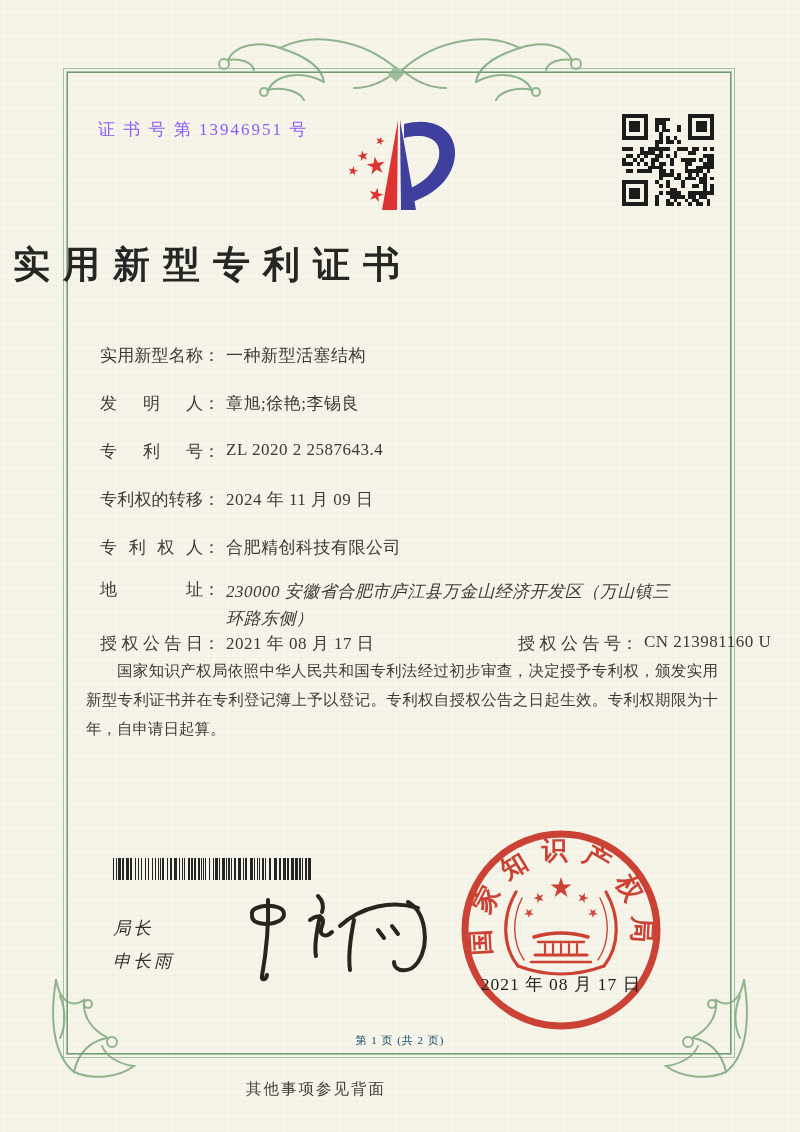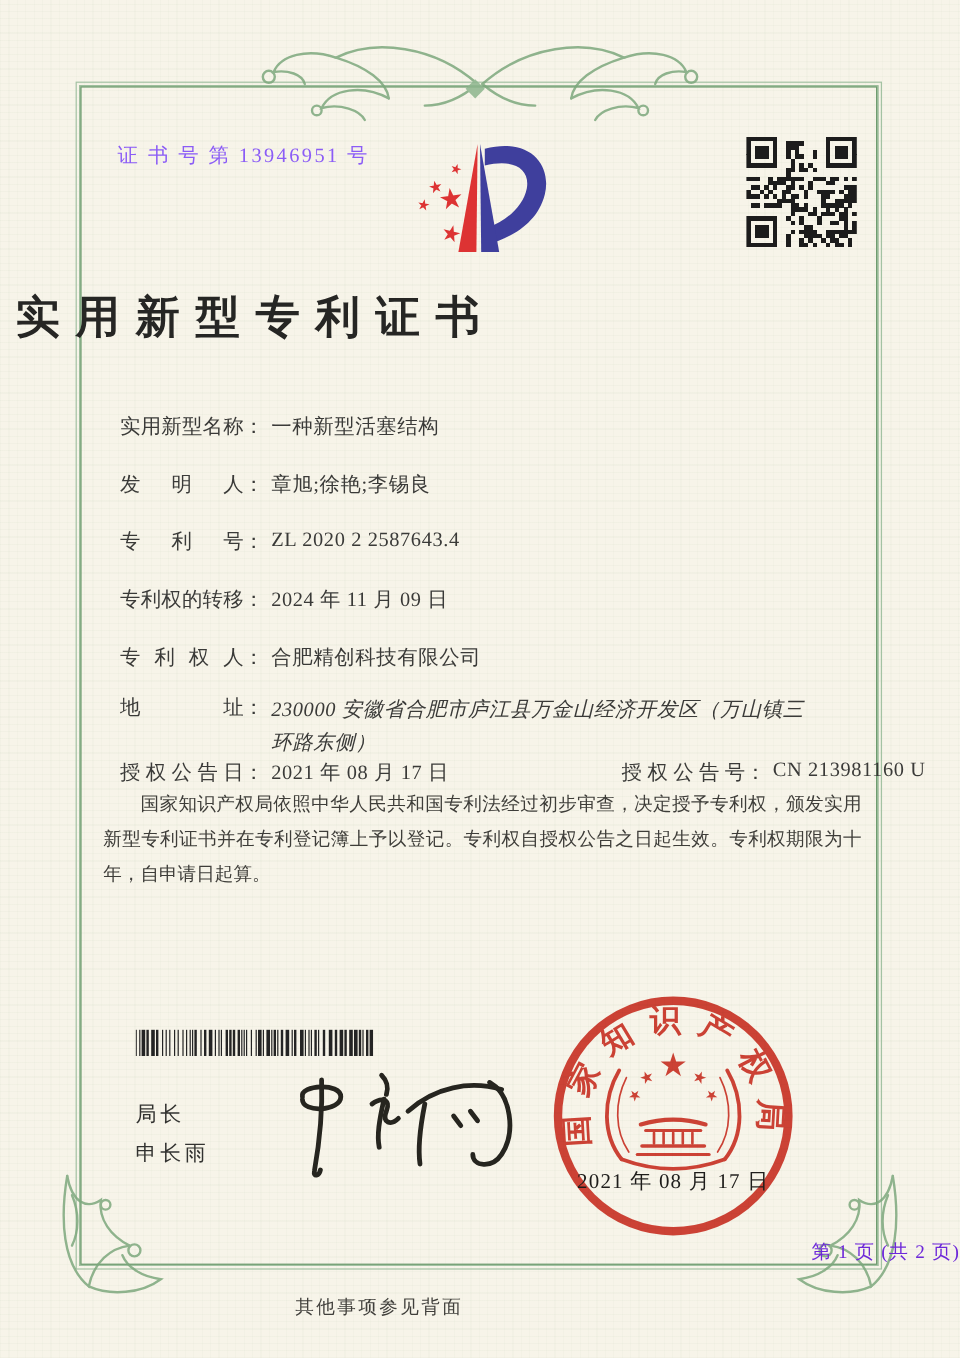--- a/index.html
+++ b/index.html
@@ -44,29 +44,29 @@
   .fvalue{display:inline-block;margin-left:6px;vertical-align:top;letter-spacing:.5px;}
   .fvalue.wrap{white-space:normal;width:458px;line-height:27px;font-style:italic;}
   .grant2{position:absolute;left:418px;top:0;}
   
   .paras{position:absolute;left:86px;top:656px;width:632px;font-size:15.5px;line-height:29px;
          text-align:justify;color:#3e3d39;}
   .paras p{margin:0 0 3px 0;text-indent:2em;}
   
   .barcode{position:absolute;left:113px;top:858px;width:198px;height:22px;fill:#242424;}
   
-  .signer{position:absolute;left:113px;top:912px;font-size:17.5px;line-height:33px;color:#323230;letter-spacing:3px;}
+  .signer{position:absolute;left:113px;top:912px;font-size:17.5px;line-height:33px;color:#323230;letter-spacing:3px;font-style:italic;}
   .signature{position:absolute;left:222px;top:884px;width:215px;height:112px;stroke:#26251f;stroke-width:4;fill:none;stroke-linecap:round;stroke-linejoin:round;}
   
   .seal{position:absolute;left:455px;top:824px;width:212px;height:212px;opacity:.93;mix-blend-mode:multiply;}
   .seal *{stroke-linecap:round;}
   .seal-date{position:absolute;left:455px;top:972px;width:212px;text-align:center;font-size:17.5px;
              color:#1e1d1b;letter-spacing:1px;z-index:5;}
   
-  .page-no{position:absolute;left:0;top:1033px;width:800px;text-align:right;font-size:16px;color:#6d28d9;letter-spacing:1px;}
+  .page-no{position:absolute;left:0;top:1033px;width:800px;text-align:center;font-size:11px;color:#0c4a6e;letter-spacing:1px;}
   .back-note{position:absolute;left:0;top:1079px;width:632px;text-align:center;font-size:15.5px;color:#403f3b;letter-spacing:2px;font-family:Liberation Serif, serif;}
 </style>
 </head>
 <body>
 
 <div class="page">
 
   <div class="frame">
     <div class="mid"></div>
     <div class="inner"></div>

